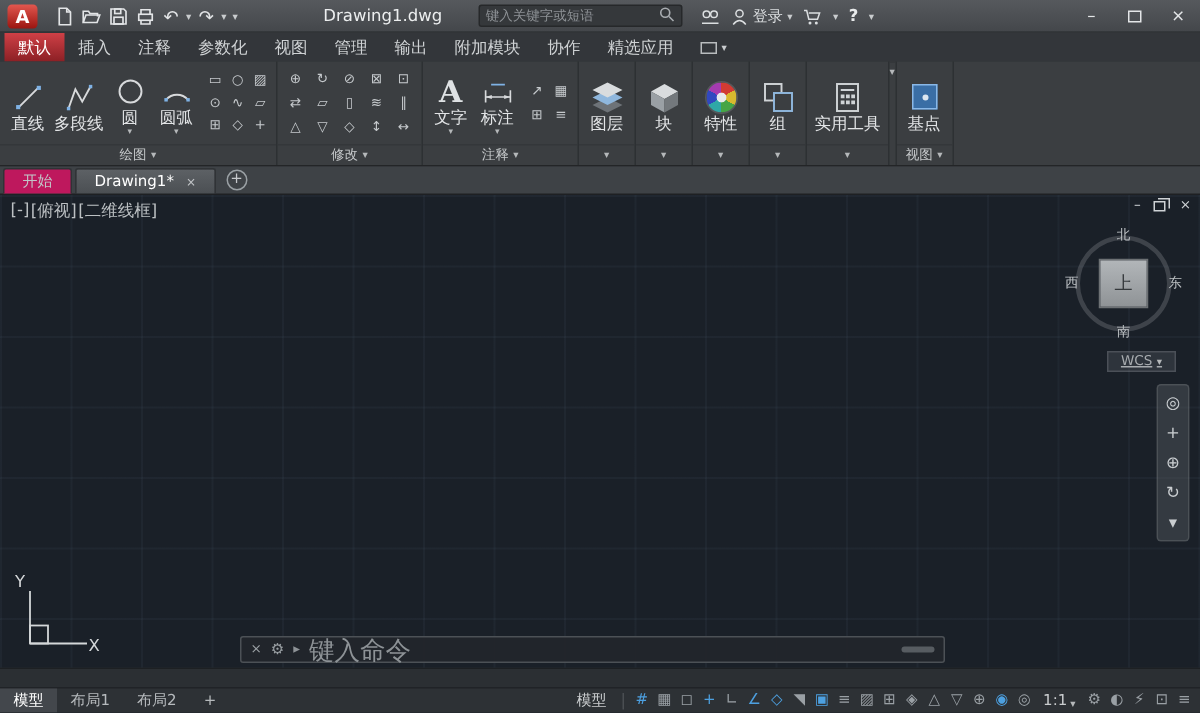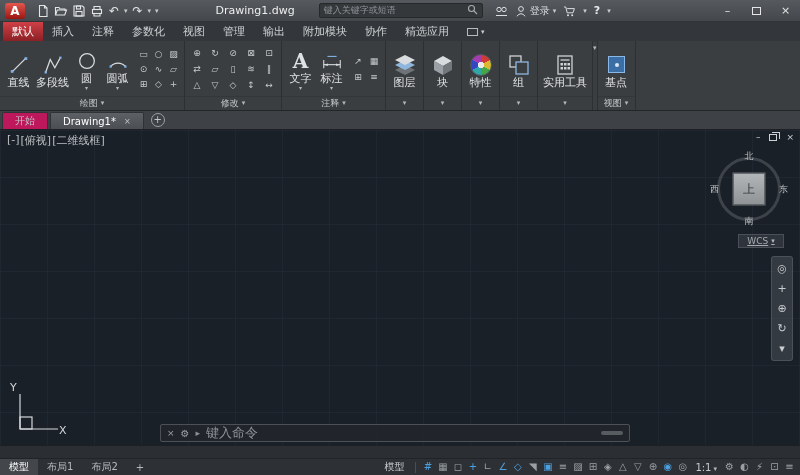--- a/index.html
+++ b/index.html
@@ -8,21 +8,21 @@
 .app{position:relative;width:800px;height:475px;display:flex;flex-direction:column;}
 
 
 .titlebar{height:22px;flex:0 0 22px;display:flex;align-items:center;background:linear-gradient(#56595d,#44474b);border-bottom:1px solid #313437;}
 .logo{width:20px;height:16px;margin-left:5px;border-radius:3px;background:linear-gradient(#e2574f,#9b1510);color:#fff;font-size:12px;font-weight:bold;display:flex;align-items:center;justify-content:center;}
 .qat{display:flex;align-items:center;gap:2px;margin-left:10px;}
 .qicon{width:16px;height:16px;display:flex;align-items:center;justify-content:center;}
 .qglyph{color:#e2e4e6;font-size:12px;line-height:1;width:14px;text-align:center;}
 .qcaret{color:#c9ccce;font-size:7px;margin:0 1px;}
 .tb-title{margin-left:56px;font-size:11px;color:#eceeef;white-space:nowrap;}
-.tb-search{margin-left:24px;width:164px;height:15px;background:#35383b;border:1px solid #26282a;border-radius:2px;display:flex;align-items:flex-start;justify-content:space-between;padding:0 4px;overflow:hidden;}
+.tb-search{margin-left:24px;width:136px;height:15px;background:#35383b;border:1px solid #26282a;border-radius:2px;display:flex;align-items:flex-start;justify-content:space-between;padding:0 4px;overflow:hidden;}
 .tb-search .ph{font-size:9px;color:#8e9296;white-space:nowrap;}
 .tb-icons{display:flex;align-items:center;gap:7px;margin-left:12px;color:#dcdfe1;font-size:10px;}
 .signin{display:flex;align-items:center;gap:3px;}
 .tcaret{font-size:7px;color:#c9ccce;}
 .help{font-size:11px;color:#e8eaeb;font-weight:bold;}
 .winbtns{margin-left:auto;display:flex;height:100%;}
 .winbtn{width:29px;height:100%;display:flex;align-items:center;justify-content:center;color:#e4e6e8;font-size:11px;}
 .maxbox{width:9px;height:8px;border:1px solid #e4e6e8;display:block;}
 
 
@@ -80,21 +80,21 @@
 .navbar{position:absolute;right:7px;top:126px;width:22px;padding:6px 0;background:rgba(92,97,102,.40);border:1px solid rgba(135,140,145,.28);border-radius:3px;display:flex;flex-direction:column;align-items:center;gap:9px;}
 .navicon{color:#c9cdd0;font-size:11px;line-height:1;}
 .ucs{position:absolute;left:6px;bottom:4px;}
 .ucs line{stroke:#d4d7d9;stroke-width:1.2;}
 .ucs rect{stroke:#d4d7d9;fill:none;stroke-width:1.2;}
 .ucs text{fill:#d4d7d9;font-size:11px;}
 .cmdline{position:absolute;left:160px;bottom:3px;width:470px;height:18px;background:rgba(34,38,43,.90);border:1px solid #4c5156;border-radius:2px;display:flex;align-items:center;gap:6px;padding:0 6px;}
 .cmdx{color:#9aa0a4;font-size:9px;}
 .cmdw{color:#9aa0a4;font-size:10px;}
 .cmdprompt{color:#8d9296;font-size:9px;}
-.cmdtext{color:#8d9296;font-size:13px;flex:1;white-space:nowrap;}
+.cmdtext{color:#8d9296;font-size:17px;flex:1;white-space:nowrap;}
 .cmdgrip{width:22px;height:4px;background:#575c61;border-radius:2px;}
 
 
 .bottomgap{height:13px;flex:0 0 13px;background:#2b2f33;border-top:1px solid #1d2023;}
 .statusbar{height:17px;flex:0 0 17px;display:flex;align-items:stretch;background:#2d3135;border-top:1px solid #202327;font-size:10px;}
 .ltabs{display:flex;align-items:stretch;}
 .ltab{display:flex;align-items:center;padding:0 9px;color:#b6babd;white-space:nowrap;}
 .ltab.active{background:#43474c;color:#fff;}
 .sbright{margin-left:auto;display:flex;align-items:center;padding-right:3px;}
 .sb-model{padding:0 7px;color:#c9ccce;white-space:nowrap;}

